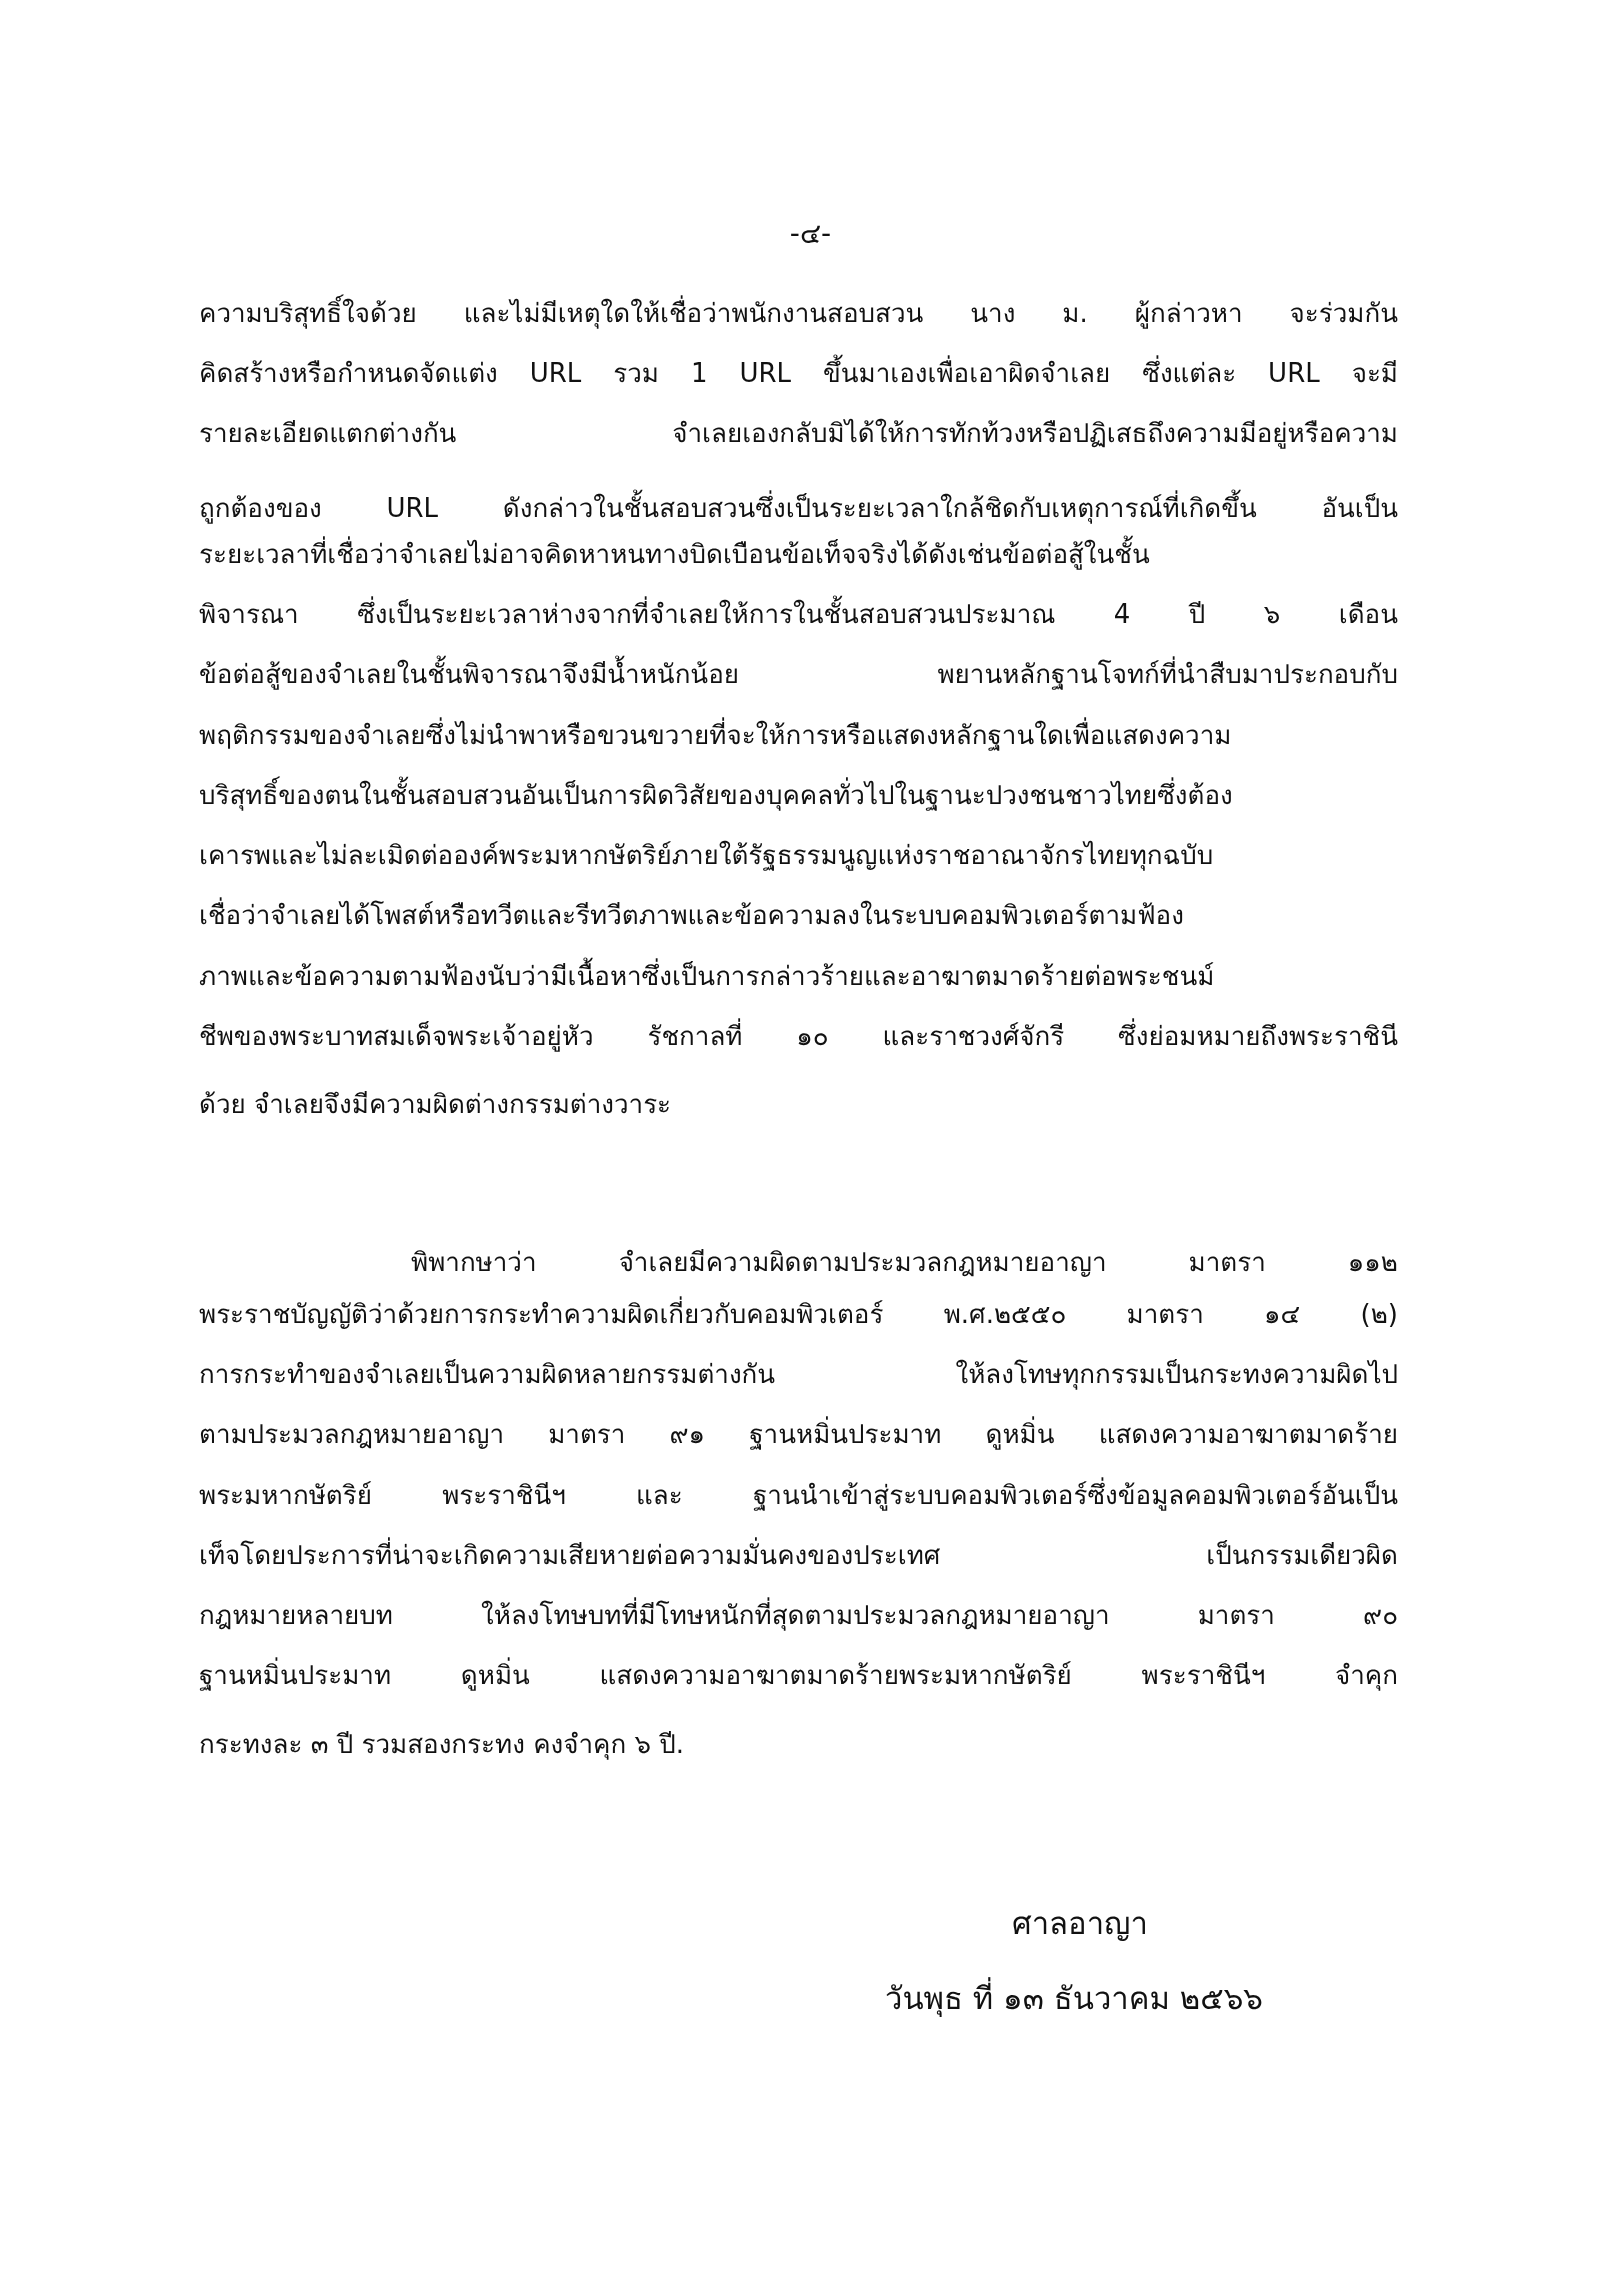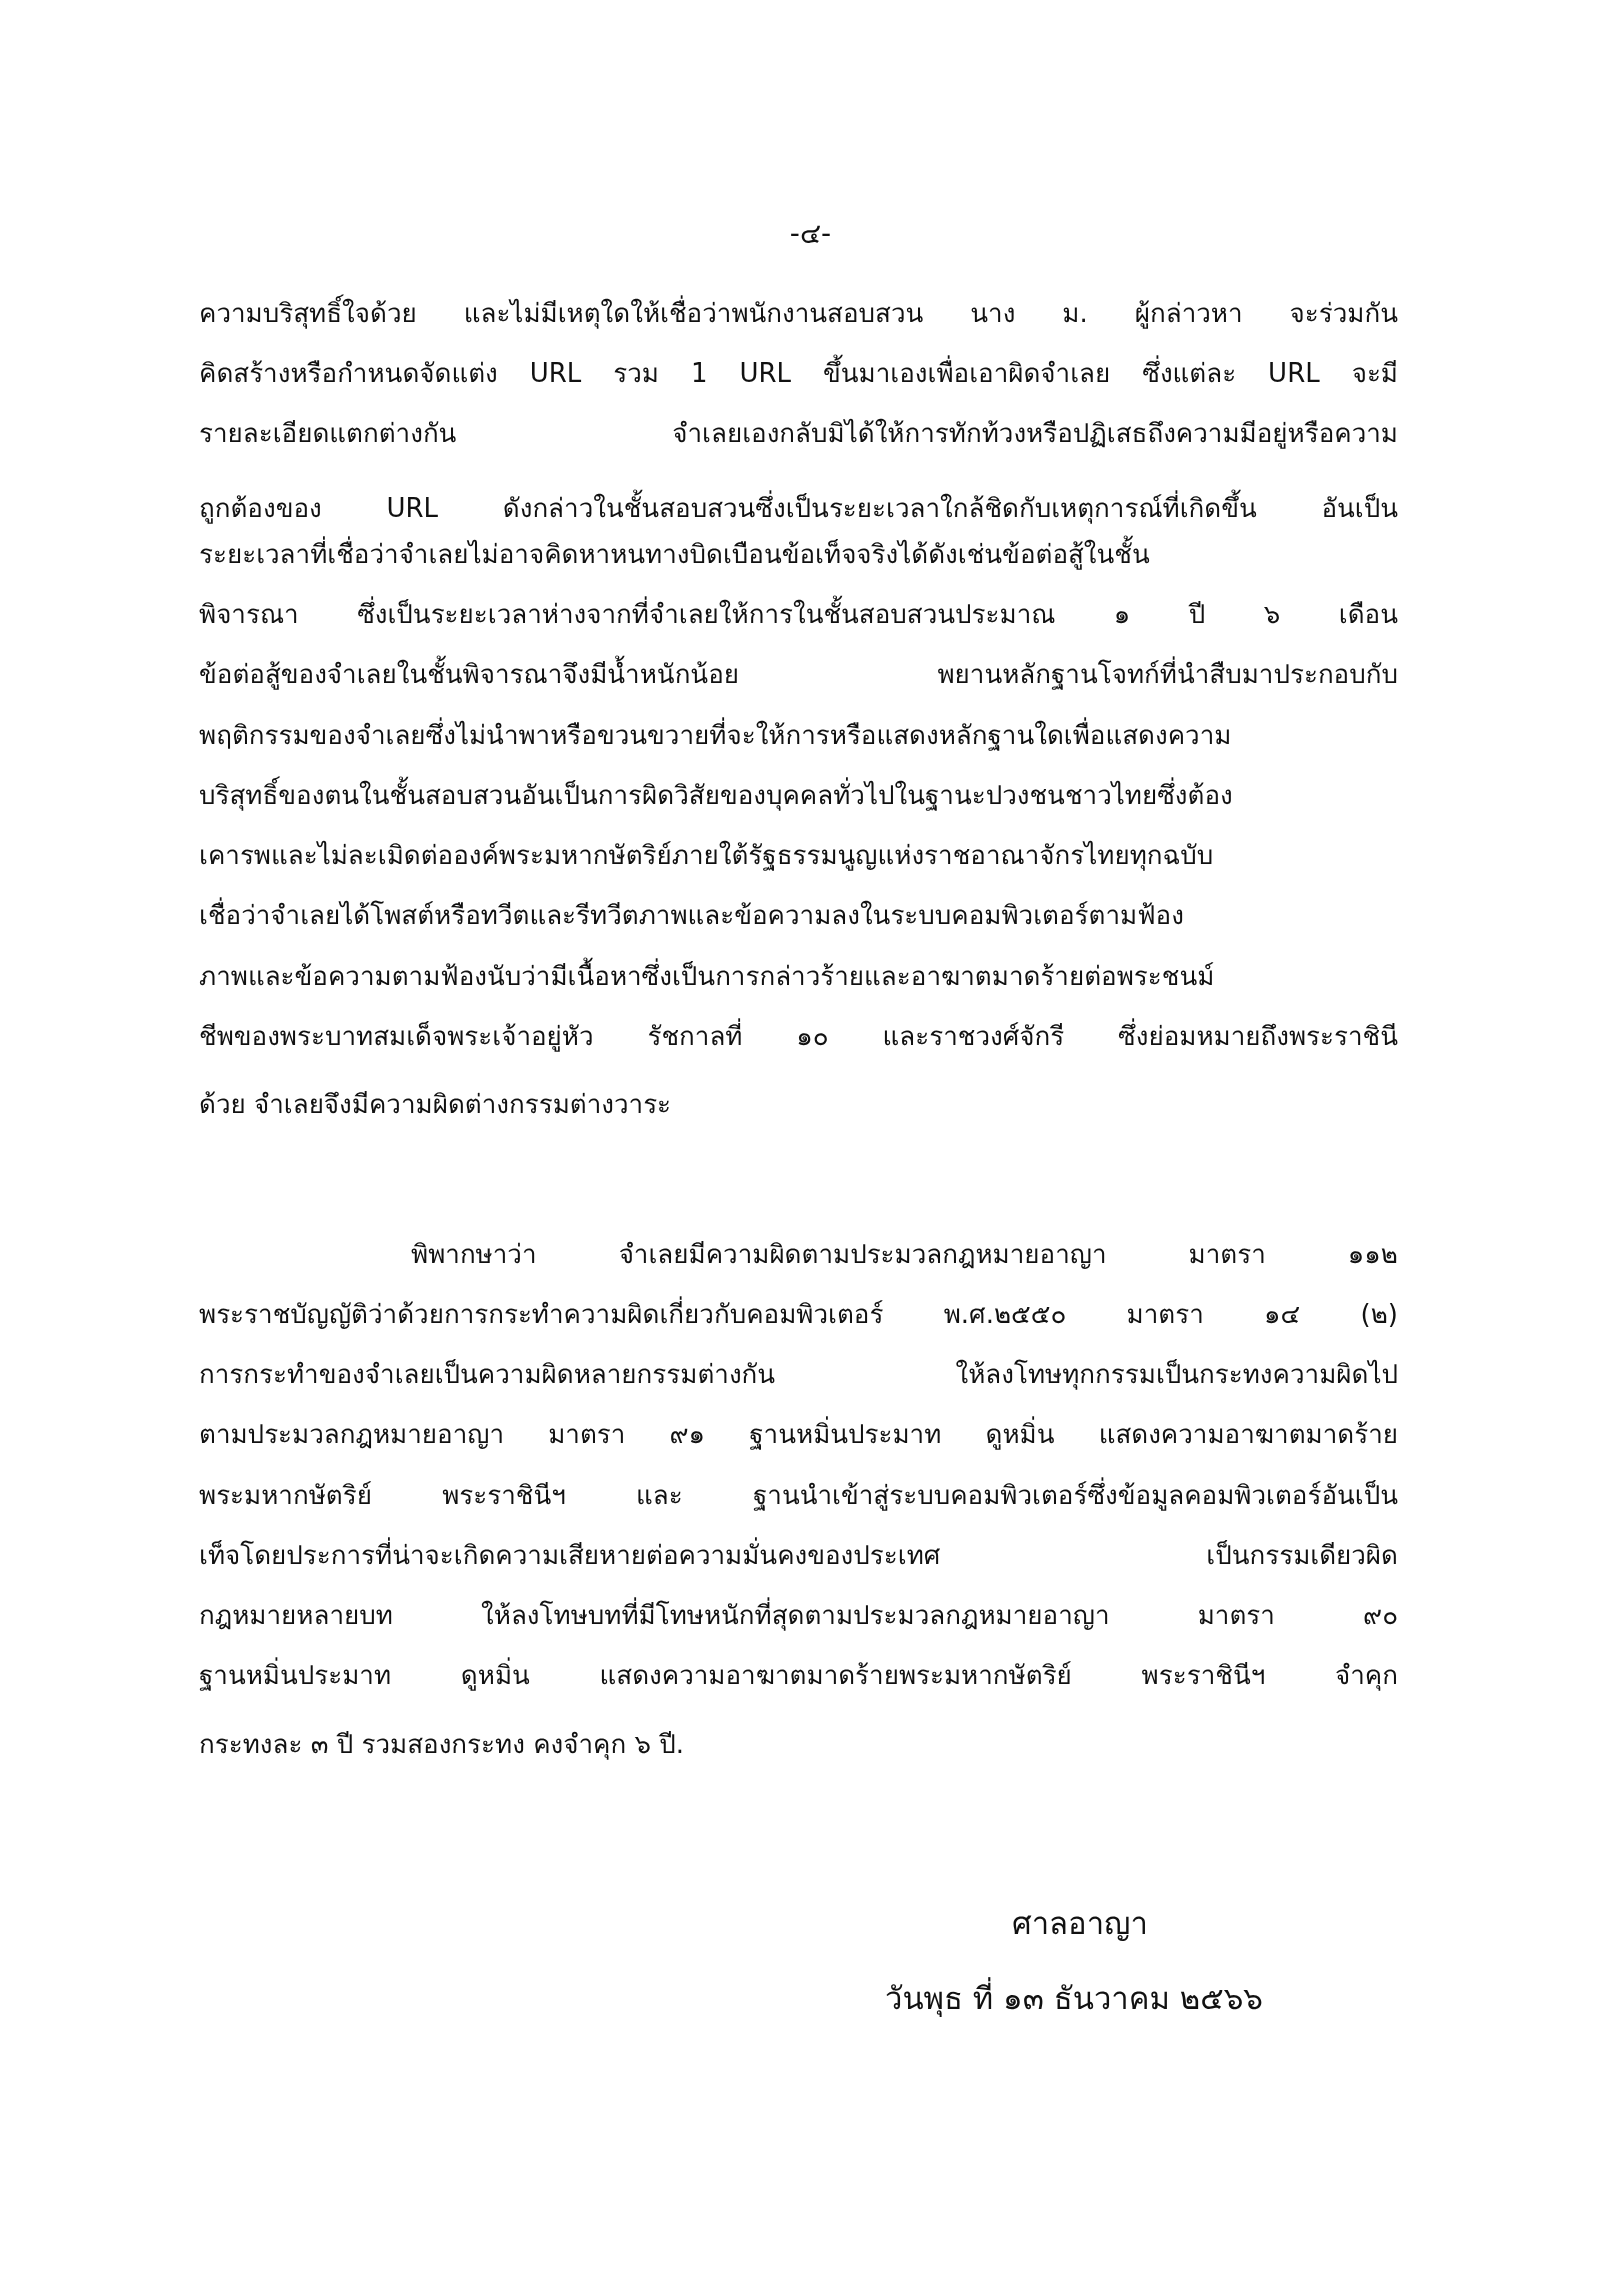--- a/index.html
+++ b/index.html
@@ -43,20 +43,21 @@
       text-align-last: justify;
       overflow: visible;
     }
     .line.last {
       text-align-last: left;
       margin-top: 8px;
     }
     .line.indent {
       left: 411px;
       width: 987px;
+      margin-top: 8px;
     }
     .sign {
       position: absolute;
       font-size: 31px;
       line-height: 41px;
       white-space: nowrap;
     }
     .court {
       left: 1012px;
       top: 1903px;
@@ -72,21 +73,21 @@
 <div class="page">
 
   <div class="page-number">-๔-</div>
 
   <div>
     <div class="line" style="top:293px">ความบริสุทธิ์ใจด้วย  และไม่มีเหตุใดให้เชื่อว่าพนักงานสอบสวน นาง ม. ผู้กล่าวหา จะร่วมกัน</div>
     <div class="line" style="top:353px">คิดสร้างหรือกำหนดจัดแต่ง URL รวม 1 URL ขึ้นมาเองเพื่อเอาผิดจำเลย ซึ่งแต่ละ URL จะมี</div>
     <div class="line" style="top:413px">รายละเอียดแตกต่างกัน จำเลยเองกลับมิได้ให้การทักท้วงหรือปฏิเสธถึงความมีอยู่หรือความ</div>
     <div class="line" style="top:488px">ถูกต้องของ URL ดังกล่าวในชั้นสอบสวนซึ่งเป็นระยะเวลาใกล้ชิดกับเหตุการณ์ที่เกิดขึ้น อันเป็น</div>
     <div class="line" style="top:534px">ระยะเวลาที่เชื่อว่าจำเลยไม่อาจคิดหาหนทางบิดเบือนข้อเท็จจริงได้ดังเช่นข้อต่อสู้ในชั้น</div>
-    <div class="line" style="top:594px">พิจารณา ซึ่งเป็นระยะเวลาห่างจากที่จำเลยให้การในชั้นสอบสวนประมาณ ๑ ปี ๖ เดือน</div>
+    <div class="line" style="top:594px">พิจารณา ซึ่งเป็นระยะเวลาห่างจากที่จำเลยให้การในชั้นสอบสวนประมาณ 4 ปี ๖ เดือน</div>
     <div class="line" style="top:654px">ข้อต่อสู้ของจำเลยในชั้นพิจารณาจึงมีน้ำหนักน้อย  พยานหลักฐานโจทก์ที่นำสืบมาประกอบกับ</div>
     <div class="line" style="top:715px">พฤติกรรมของจำเลยซึ่งไม่นำพาหรือขวนขวายที่จะให้การหรือแสดงหลักฐานใดเพื่อแสดงความ</div>
     <div class="line" style="top:775px">บริสุทธิ์ของตนในชั้นสอบสวนอันเป็นการผิดวิสัยของบุคคลทั่วไปในฐานะปวงชนชาวไทยซึ่งต้อง</div>
     <div class="line" style="top:835px">เคารพและไม่ละเมิดต่อองค์พระมหากษัตริย์ภายใต้รัฐธรรมนูญแห่งราชอาณาจักรไทยทุกฉบับ</div>
     <div class="line" style="top:895px">เชื่อว่าจำเลยได้โพสต์หรือทวีตและรีทวีตภาพและข้อความลงในระบบคอมพิวเตอร์ตามฟ้อง</div>
     <div class="line" style="top:956px">ภาพและข้อความตามฟ้องนับว่ามีเนื้อหาซึ่งเป็นการกล่าวร้ายและอาฆาตมาดร้ายต่อพระชนม์</div>
     <div class="line" style="top:1016px">ชีพของพระบาทสมเด็จพระเจ้าอยู่หัว รัชกาลที่ ๑๐ และราชวงศ์จักรี ซึ่งย่อมหมายถึงพระราชินี</div>
     <div class="line last" style="top:1076px">ด้วย จำเลยจึงมีความผิดต่างกรรมต่างวาระ</div>
   </div>
 

